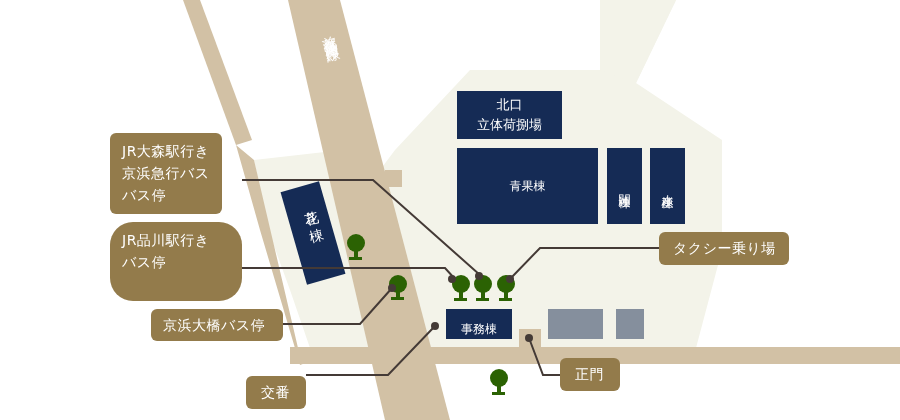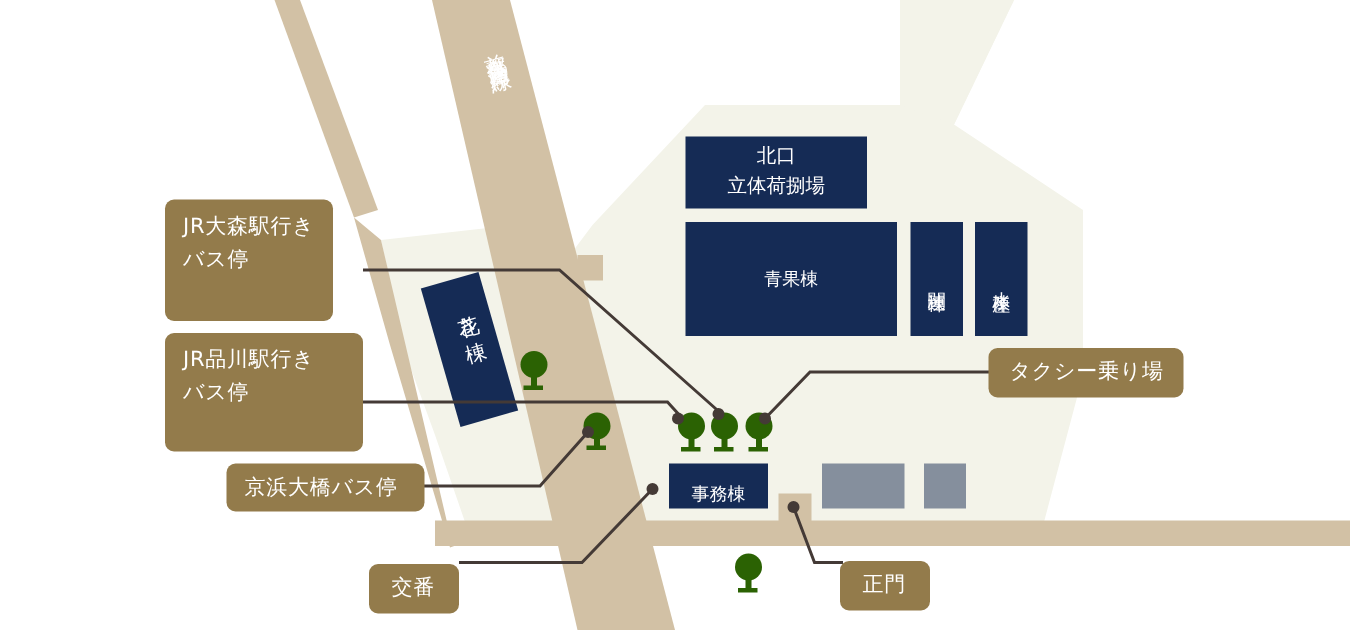--- a/index.html
+++ b/index.html
@@ -81,21 +81,21 @@
     <circle cx="479" cy="276" r="4"></circle>
     <circle cx="510" cy="279" r="4"></circle>
     <circle cx="392" cy="288" r="4"></circle>
     <circle cx="435" cy="326" r="4"></circle>
     <circle cx="529" cy="338" r="4"></circle>
   </g>
 </svg>
 
 <div class="roadtext" style="left:316px; top:28px; transform:rotate(-16deg); transform-origin:top left;">首都高速湾岸線</div>
 
-<div class="bldg" style="left:457px; top:91px; width:121px; height:48px; flex-direction:column; font-size:13px;">
+<div class="bldg" style="left:457px; top:91px; width:105px; height:48px; flex-direction:column; font-size:13px;font-family:Liberation Serif, serif;">
   <span>北口</span>
   <span>立体荷捌場</span>
 </div>
 <div class="bldg" style="left:457px; top:148px; width:141px; height:76px;">
   <span>青果棟</span>
 </div>
 <div class="bldg" style="left:607px; top:148px; width:35px; height:76px;">
   <span class="vert">関連棟</span>
 </div>
 <div class="bldg" style="left:650px; top:148px; width:35px; height:76px;">
@@ -104,30 +104,31 @@
 <div class="bldg" style="left:446px; top:309px; width:66px; height:30px;align-items:flex-end;">
   <span>事務棟</span>
 </div>
 <div class="gray" style="left:548px; top:309px; width:55px; height:30px;"></div>
 <div class="gray" style="left:616px; top:309px; width:28px; height:30px;"></div>
 
 <div class="roadtext" style="left:298px; top:203px; transform:rotate(-16deg); transform-origin:top left; font-size:14px; letter-spacing:1px;">花き棟</div>
 
 <div class="lbl" style="left:110px; top:133px; width:112px; height:81px;">
   <span class="ln">JR大森駅行き</span>
+  <span class="ln">京浜急行バス</span>
   <span class="ln">バス停</span>
 </div>
-<div class="lbl" style="left:110px; top:222px; width:132px; height:79px;">
+<div class="lbl" style="left:110px; top:222px; width:132px; height:79px;border-radius:23px;">
   <span class="ln">JR品川駅行き</span>
   <span class="ln">バス停</span>
 </div>
 <div class="lbl" style="left:110px; top:309px; width:132px; height:32px; padding:5px 12px;margin-left:41px;">
   <span>京浜大橋バス停</span>
 </div>
 <div class="lbl" style="left:246px; top:376px; width:60px; height:33px; padding:5px 15px;">
   <span>交番</span>
 </div>
 <div class="lbl" style="left:659px; top:232px; width:130px; height:33px; padding:5px 14px;">
   <span>タクシー乗り場</span>
 </div>
-<div class="lbl" style="left:560px; top:374px; width:60px; height:33px; padding:5px 15px;">
+<div class="lbl" style="left:560px; top:358px; width:60px; height:33px; padding:5px 15px;">
   <span>正門</span>
 </div>
 
 </body></html>

